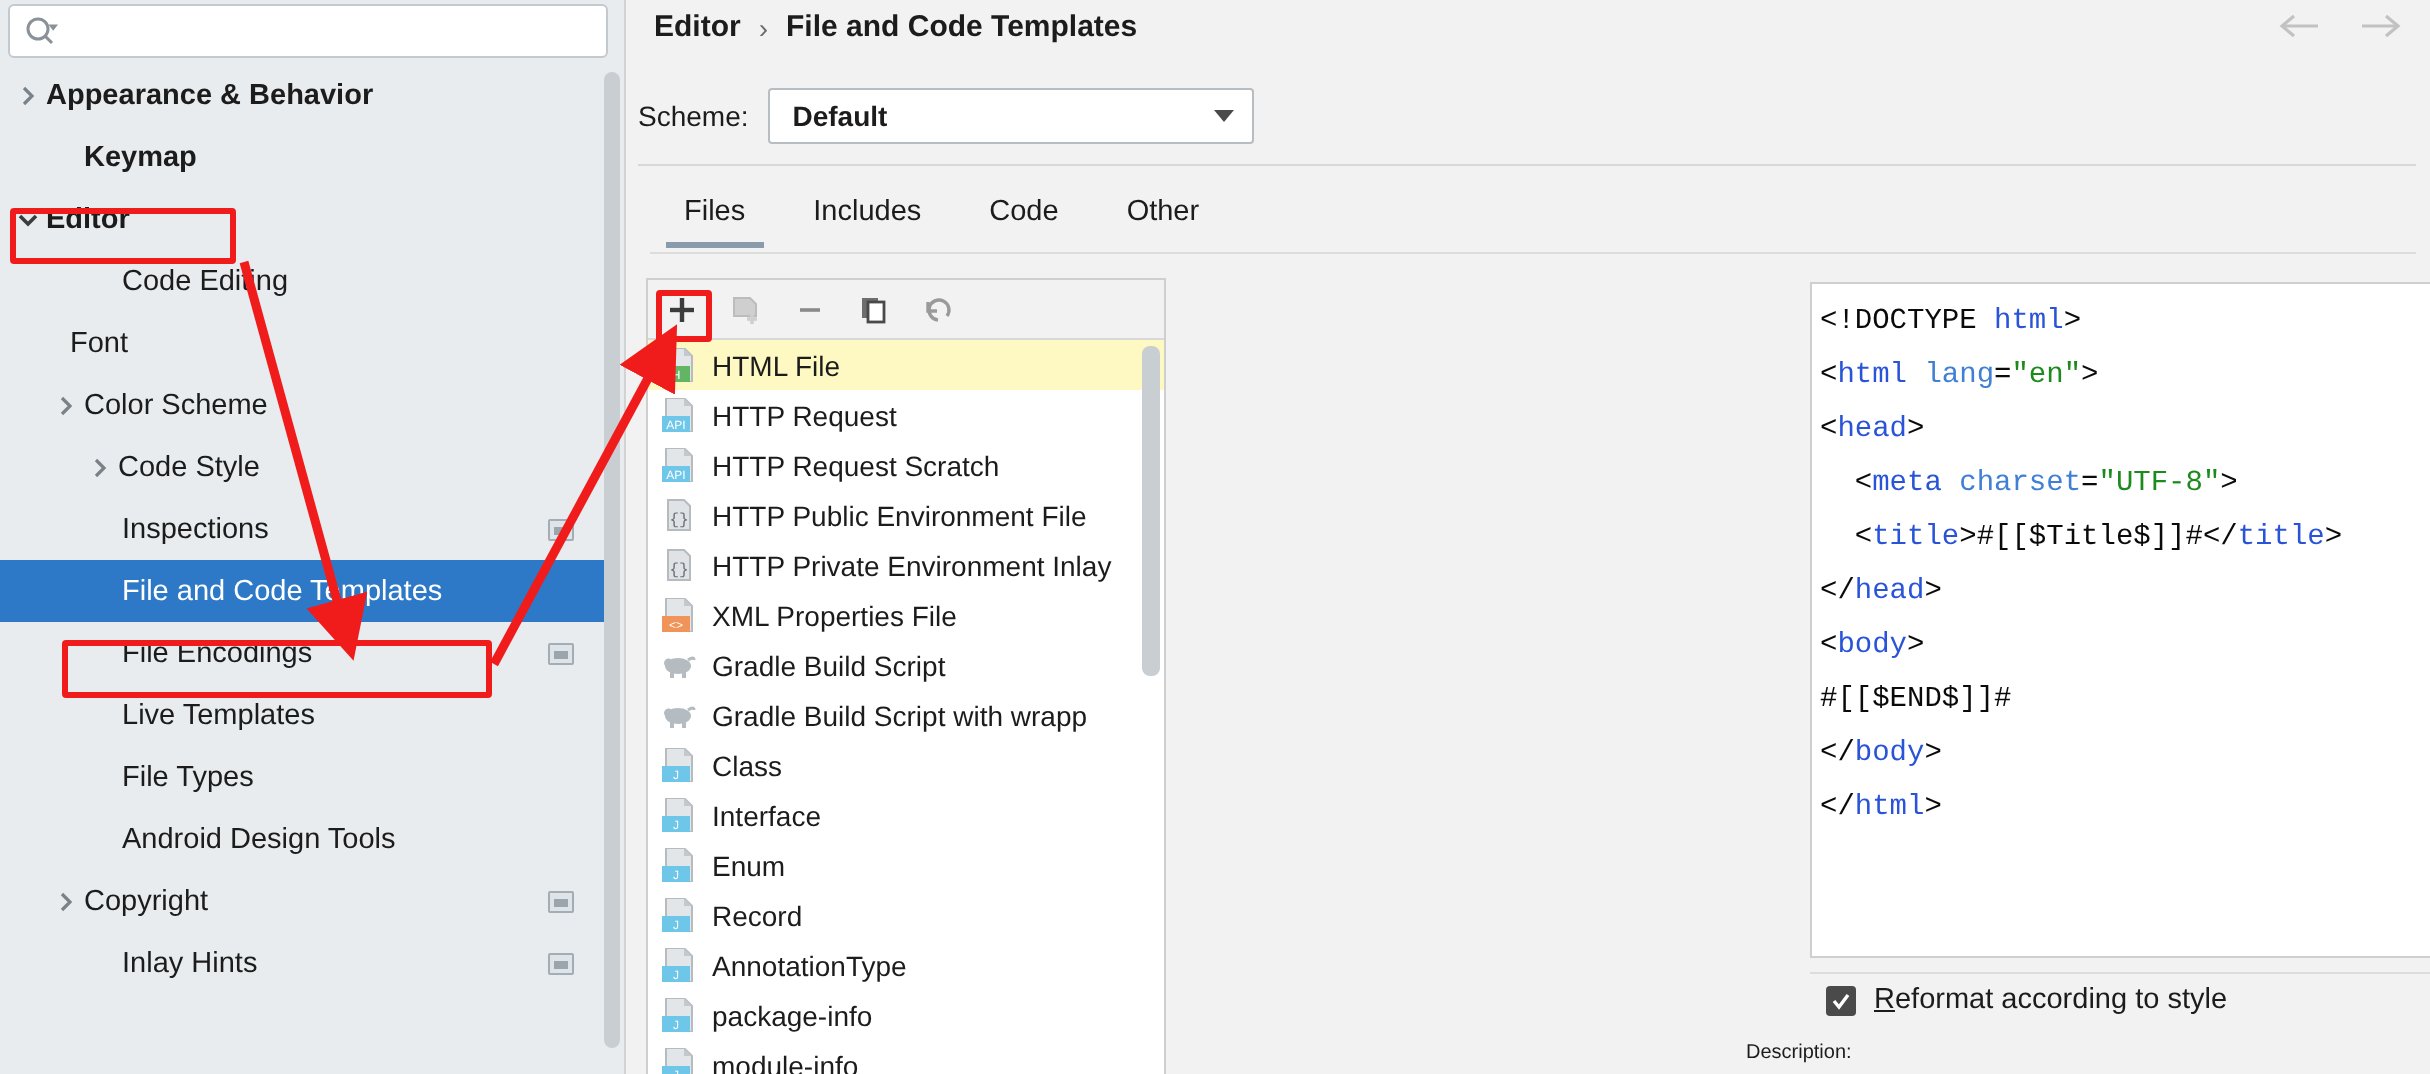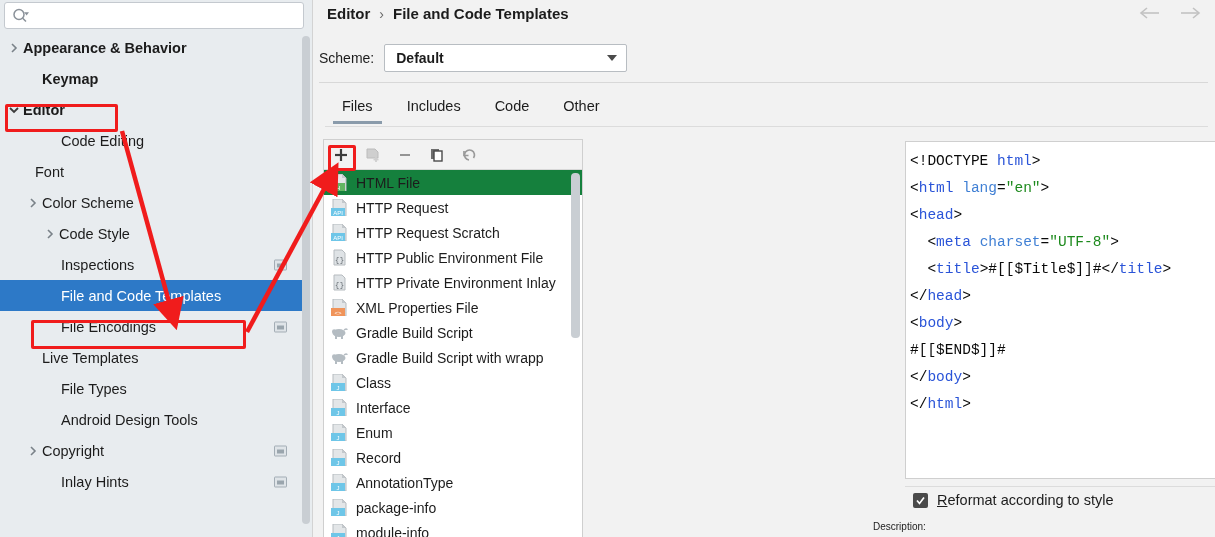--- a/index.html
+++ b/index.html
@@ -135,21 +135,21 @@
     display: flex; align-items: center; justify-content: center;
   }
   .tpl-list {
     position: relative; height: 367px; overflow: hidden;
     background: #ffffff;
   }
   .tpl-row {
     height: 25px; display: flex; align-items: center;
     padding-left: 7px; white-space: nowrap;
   }
-  .tpl-row.sel { background: #15803d; }
+  .tpl-row.sel { background: #fef9c3; }
   .tpl-icon { width: 17px; height: 17px; flex: none; margin-right: 8px; position: relative; }
   .tpl-label { font-size: 14px; color: #1c1c1c; }
   .list-scroll {
     position: absolute; right: 2px; top: 3px;
     width: 9px; height: 165px; background: #c9ced3; border-radius: 4px;
   }
 
   
   .editor-panel {
     position: absolute; left: 592px; top: 141px;
@@ -262,21 +262,21 @@
         </div>
         <div class="tree-row sel" style="padding-left: 45px;">
           <span class="tree-arrow"></span>
           <span class="tree-label">File and Code Templates</span>
         </div>
         <div class="tree-row" style="padding-left: 45px;">
           <span class="tree-arrow"></span>
           <span class="tree-label">File Encodings</span>
           <span class="badge-icon"></span>
         </div>
-        <div class="tree-row" style="padding-left: 26px;">
+        <div class="tree-row" style="padding-left: 45px;">
           <span class="tree-arrow"></span>
           <span class="tree-label">Live Templates</span>
         </div>
         <div class="tree-row" style="padding-left: 45px;">
           <span class="tree-arrow"></span>
           <span class="tree-label">File Types</span>
         </div>
         <div class="tree-row" style="padding-left: 45px;">
           <span class="tree-arrow"></span>
           <span class="tree-label">Android Design Tools</span>

